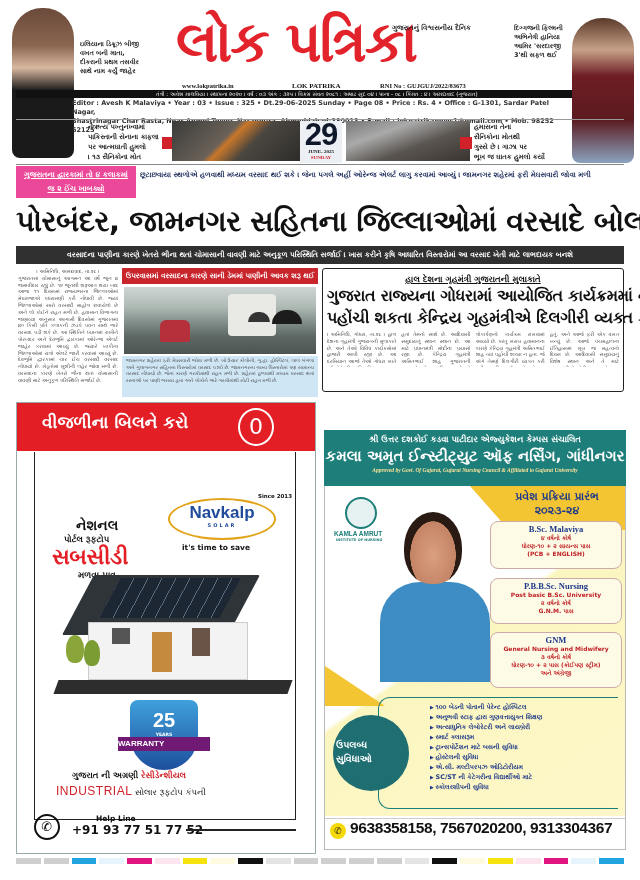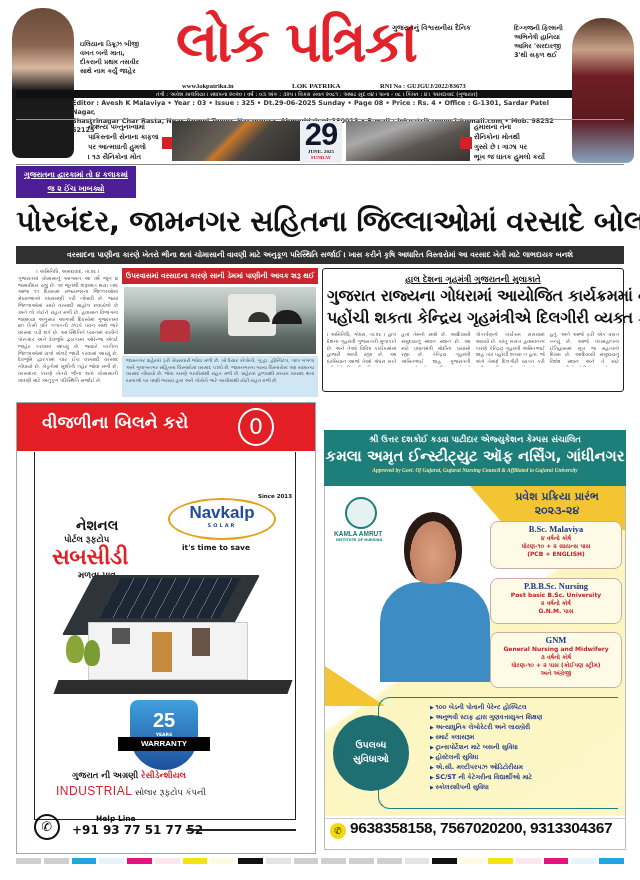--- a/index.html
+++ b/index.html
@@ -20,21 +20,21 @@
 .strip-txt{font-size:6.8px;line-height:10px;font-weight:bold;color:#222}
 .ph1{left:172px;top:121px;width:132px;height:40px;background:linear-gradient(135deg,#3a3a38,#6a6258 40%,#c9772a 45%,#4a4640 60%,#2c2b29)}
 .ph2{left:346px;top:121px;width:124px;height:40px;background:linear-gradient(160deg,#777 0%,#aaa 30%,#5a5550 60%,#3a3430 100%)}
 .redsq{width:12px;height:12px;background:#d1222a}
 .datebox{left:300px;top:121px;width:42px;height:42px;background:#eceff3;text-align:center}
 .date-num{font-size:31px;font-weight:bold;color:#0f172a;line-height:28px;font-family:"Liberation Sans",sans-serif;letter-spacing:-1px}
 .date-mon{font-size:5px;font-weight:bold;font-family:"Liberation Serif",serif;line-height:6px}
 .date-day{font-size:5px;font-weight:bold;color:#d1222a;font-family:"Liberation Serif",serif;line-height:6px}
 .rule2{left:16px;top:164px;width:608px;height:1px;background:#888}
 
-.redbox{left:16px;top:166px;width:120px;height:32px;background:#4c1d95;color:#fff;font-size:7.5px;font-weight:bold;text-align:center;line-height:14px;padding-top:2px;text-decoration:underline}
+.redbox{left:16px;top:166px;width:120px;height:32px;background:#ec4899;color:#fff;font-size:7.5px;font-weight:bold;text-align:center;line-height:14px;padding-top:2px;text-decoration:underline}
 .break-txt{left:140px;top:168px;width:486px;font-size:7.2px;line-height:14px;font-weight:bold;color:#1a2a5a;white-space:nowrap;overflow:hidden}
 .headline{left:16px;top:200px;width:608px;font-size:29px;font-weight:bold;line-height:42px;white-space:nowrap;letter-spacing:-0.5px;color:#111;text-align:center}
 .subbar{left:16px;top:246px;width:608px;height:18px;background:#303030;color:#fff;font-size:7.4px;font-weight:bold;line-height:18px;text-align:center;white-space:nowrap;overflow:hidden}
 
 .col-text{font-size:5px;line-height:6.8px;color:#444;text-align:justify}
 .col1{left:18px;top:268px;width:100px;height:120px;overflow:hidden}
 .rainhead{left:122px;top:268px;width:196px;height:16px;background:#c8252d;color:#fff;font-size:7.2px;font-weight:bold;line-height:16px;text-align:center;white-space:nowrap;overflow:hidden}
 .rainphoto{left:124px;top:287px;width:192px;height:67px;background:linear-gradient(180deg,#cfd7d4 0%,#aeb9b4 30%,#7d8a86 55%,#5c6663 75%,#4d5553 100%)}
 .car-red{left:160px;top:320px;width:30px;height:22px;background:#b5303b;border-radius:6px 6px 2px 2px}
 .van{left:228px;top:294px;width:48px;height:42px;background:#e9e9e6;border-radius:4px}
@@ -66,21 +66,21 @@
 .house-body{left:88px;top:622px;width:160px;height:58px;background:#f3f3f3;border:1px solid #ccc}
 .house-door{left:152px;top:632px;width:20px;height:40px;background:#c58a3d}
 .house-win{left:112px;top:628px;width:18px;height:16px;background:#555}
 .house-win2{left:192px;top:628px;width:18px;height:28px;background:#6a5447}
 .house-base{left:56px;top:680px;width:234px;height:14px;background:#2d2d2d;transform:skewX(-20deg)}
 .tree{left:66px;top:635px;width:18px;height:28px;background:#8aa63a;border-radius:50% 50% 40% 40%}
 .tree2{left:84px;top:640px;width:16px;height:26px;background:#7b9b33;border-radius:50% 50% 40% 40%}
 .shield{left:130px;top:700px;width:68px;height:70px;background:linear-gradient(180deg,#3fa0dc,#1d4f9c);border-radius:8px 8px 34px 34px;text-align:center;color:#fff}
 .shield-num{font-size:20px;font-weight:bold;line-height:24px;margin-top:8px;font-family:"Liberation Sans",sans-serif}
 .shield-yrs{font-size:4.5px;font-weight:bold}
-.warranty{left:118px;top:737px;width:92px;height:14px;background:#000000;color:#fff;font-size:8px;font-weight:bold;text-align:center;line-height:14px;font-family:"Liberation Sans",sans-serif}
+.warranty{left:118px;top:737px;width:92px;height:14px;background:#701a75;color:#fff;font-size:8px;font-weight:bold;line-height:14px;font-family:"Liberation Sans",sans-serif}
 .lead1{left:72px;top:770px;font-size:8.5px;font-weight:bold;white-space:nowrap}
 .lead1 .red{color:#d1222a}
 .lead2{left:56px;top:784px;font-size:8.5px;font-weight:normal;white-space:nowrap}
 .lead2 .ind{color:#d1222a;font-size:12px;font-family:"Liberation Sans",sans-serif;letter-spacing:0.5px}
 .phone-ic{left:34px;top:814px;width:26px;height:26px;border:2.5px solid #111;border-radius:50%;text-align:center;font-size:13px;line-height:21px}
 .helpline{left:96px;top:814px;font-size:7.5px;font-weight:bold;font-family:"DejaVu Sans",sans-serif}
 .helpnum{left:72px;top:823px;font-size:12px;font-weight:bold;font-family:"DejaVu Sans",sans-serif}
 .help-rule{left:186px;top:829px;width:110px;height:1.5px;background:#222}
 
 .adR{left:324px;top:430px;width:302px;height:420px;border:1px solid #bbb;background:#fff}
@@ -97,21 +97,21 @@
 .nurse-head{left:404px;top:512px;width:58px;height:72px;background:radial-gradient(ellipse at 50% 60%,#d9a07f 0%,#c48466 55%,#2a1a14 56%,#2a1a14 100%);border-radius:50% 50% 45% 45%}
 .nurse-body{left:380px;top:582px;width:110px;height:100px;background:#3d8dc4;border-radius:40px 40px 0 0}
 .adm-title{left:492px;top:490px;width:130px;text-align:center;font-size:11px;font-weight:bold;color:#1f3a8a;line-height:14px}
 .course{width:132px;border:1px solid #caa;border-radius:8px;background:#fdfbe6;text-align:center;font-size:6px;line-height:8px;font-weight:bold;padding:2px}
 .course-name{font-size:8.5px;color:#1f3a8a;font-family:"Liberation Serif",serif;line-height:10px}
 .course .red{color:#c02027}
 .c1{left:490px;top:521px;height:48px}
 .c2{left:490px;top:578px;height:46px}
 .c3{left:490px;top:632px;height:56px}
 .fac-box{left:378px;top:697px;width:240px;height:112px;border:1.5px solid #1e7e7a;border-radius:12px 0 0 12px;border-right:none}
-.burst{left:336px;top:718px;width:70px;height:70px;background:#1e6e72;border-radius:50%;color:#fff;text-align:center;font-size:9.5px;font-weight:bold;line-height:14px;padding-top:20px;box-shadow:0 0 0 3px #1e6e72}
+.burst{left:336px;top:718px;width:70px;height:70px;background:#1e6e72;border-radius:50%;color:#fff;text-align:left;font-size:9.5px;font-weight:bold;line-height:14px;padding-top:20px;box-shadow:0 0 0 3px #1e6e72}
 .fac-list{left:430px;top:702px;width:190px;list-style:none}
 .fac-list li{font-size:6.4px;line-height:10px;font-weight:bold;color:#1f3a8a;white-space:nowrap}
 .fac-list li::before{content:"▶ ";color:#1f3a8a;font-size:5px}
 .phone-bar{left:325px;top:818px;width:300px;height:28px;background:#fff;border-top:1px solid #ccc}
 .phone-y{left:330px;top:823px;width:16px;height:16px;background:#f5d90a;border-radius:50%;text-align:center;font-size:9px;line-height:16px}
 .phones{left:350px;top:819px;font-size:15.5px;font-weight:bold;font-family:"Liberation Sans",sans-serif;letter-spacing:-0.4px;white-space:nowrap}
 
 .cmyk{left:16px;top:858px;width:608px;height:6px;display:flex;gap:3px}
 .cmyk span{flex:1}
 </style>
@@ -165,20 +165,21 @@
   <div>ગુસ્સે છે । ગાઝા પર</div>
   <div>ભૂખ જ ઘાતક હુમલો કર્યો</div>
 </div>
 <div class="abs rule2"></div>
 
 <div class="abs redbox">
   <div>ગુજરાતના દ્વારકામાં તો ૪ કલાકમાં</div>
   <div>જ ૨ ઈંચ ખાબક્યો</div>
 </div>
 <div class="abs break-txt">
+  <div>છૂટાછવાયા સ્થળોએ હળવાથી મધ્યમ વરસાદ થઈ શકે । જેના પગલે અહીં ઓરેન્જ એલર્ટ લાગુ કરવામાં આવ્યું । જામનગર શહેરમાં ફરી મેઘસવારી જોવા મળી</div>
 </div>
 <div class="abs headline">પોરબંદર, જામનગર સહિતના જિલ્લાઓમાં વરસાદે બોલાવી રમઝટ</div>
 <div class="abs subbar">વરસાદના પાણીના કારણે ખેતરો ભીના થતાં ચોમાસાની વાવણી માટે અનુકૂળ પરિસ્થિતિ સર્જાઈ । ખાસ કરીને કૃષિ આધારિત વિસ્તારોમાં આ વરસાદ ખેતી માટે લાભદાયક બનશે</div>
 
 <div class="abs col1">
   <div class="col-text" style="text-align:center">। અમિનિધિ, અમદાવાદ, તા.૨૮ ।</div>
   <div class="col-text">ગુજરાતમાં ચોમાસાનું આગમન આ વર્ષે જૂન ૪ જમાવીદાર રહ્યું છે. ૧૨ જૂનથી શરૂઆત થયા બાદ આજ ૧૧ દિવસમાં રાજ્યભરના જિલ્લાઓમાં મેઘરાજાએ પધરામણી કરી નોંધાવી છે. જ્યાં જિલ્લાઓમાં સારો વરસાદી માહોલ છવાયેલો છે અને લો કોઈને રાહત મળી છે. હવામાન વિભાગના જણાવ્યા અનુસાર આગામી દિવસોમાં ગુજરાતમાં ૪૦ કિમી પ્રતિ કલાકની ઝડપે પવન સાથે ભારે વરસાદ પડી શકે છે. આ સ્થિતિને ધ્યાનમાં રાખીને પોરબંદર અને દેવભૂમિ દ્વારકામાં ઓરેન્જ એલર્ટ જાહેર કરવામાં આવ્યું છે. જ્યારે બાકીના જિલ્લાઓમાં યલો એલર્ટ જારી કરવામાં આવ્યું છે. દેવભૂમિ દ્વારકામાં ચાર ઈંચ વરસાદી વરસાદ નોંધાયો છે. ખેડૂતોમાં ખુશીની લહેર જોવા મળી છે. વરસાદના કારણે ખેતરો ભીના થતાં ચોમાસાની વાવણી માટે અનુકૂળ પરિસ્થિતિ સર્જાઈ છે.</div>
 </div>
 <div class="abs rainhead">ઉપરવાસમાં વરસાદના કારણે સાની ડેમમાં પાણીની આવક શરૂ થઈ</div>
 <div class="abs rainphoto"></div>

